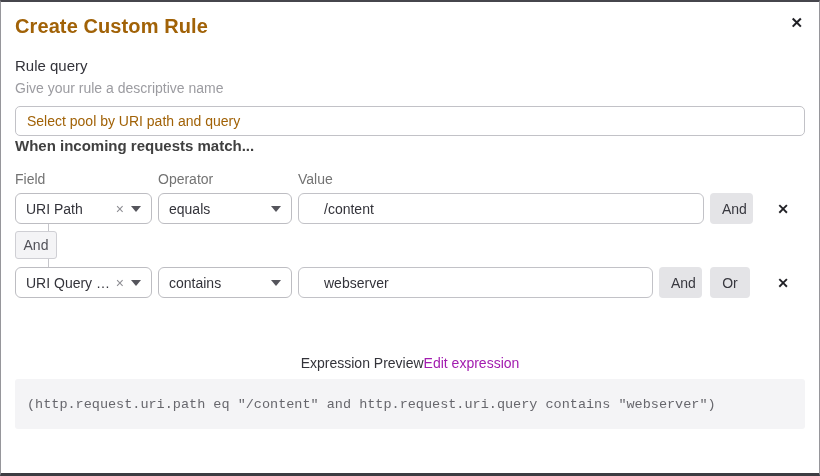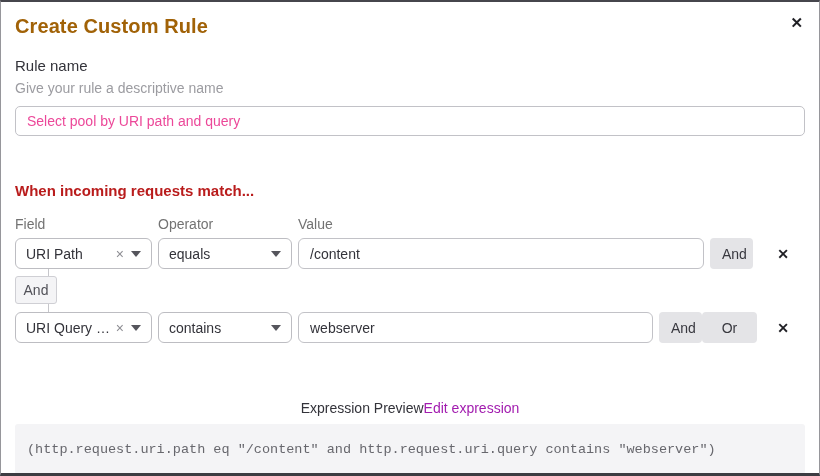--- a/index.html
+++ b/index.html
@@ -58,30 +58,29 @@
   .text-input {
     display: block;
     width: 100%;
     height: 30px;
     margin-top: 10px;
     border: 1px solid #c2c2c7;
     border-radius: 5px;
     padding: 0 11px;
     font-family: "Liberation Sans", sans-serif;
     font-size: 14px;
-    color: #ec4899;
+    color: #a16207;
     outline: none;
     background: #fff;
   }
   .section-heading {
-    margin-top: 45px;
     font-size: 15px;
     line-height: 19px;
     font-weight: 700;
-    color: #b91c1c;
+    color: #404040;
   }
   .columns-row {
     display: flex;
     margin-top: 16px;
     font-size: 14px;
     line-height: 16px;
     color: #737373;
   }
   .col-field    { width: 143px; }
   .col-operator { width: 140px; }
@@ -123,21 +122,21 @@
     width: 0; height: 0;
     border-left: 5px solid transparent;
     border-right: 5px solid transparent;
     border-top: 6px solid #55555c;
     flex: none;
   }
   .value-input {
     height: 31px;
     border: 1px solid #c2c2c7;
     border-radius: 6px;
-    padding: 0 11px;
+    padding: 0 25px;
     font-family: "Liberation Sans", sans-serif;
     font-size: 14px;
     color: #33333a;
     outline: none;
     margin-right: 6px;
     background: #fff;
   }
   .value-wide { width: 406px; }
   .value-narrow { width: 355px; }
   .pill-btn {
@@ -145,21 +144,21 @@
     border: none;
     border-radius: 4px;
     background: #e4e4e7;
     color: #38383f;
     font-family: "Liberation Sans", sans-serif;
     font-size: 14px;
     padding: 0 12px;
     cursor: pointer;
   }
   .pill-and { width: 43px; }
-  .pill-or  { width: 55px; }
+  .pill-or  { width: 40px; margin-left: 8px; }
   .row-delete {
     margin-left: auto;
     margin-right: 14px;
     background: none;
     border: none;
     cursor: pointer;
     font-size: 14px;
     font-weight: 700;
     color: #1f1f24;
     line-height: 14px;
@@ -222,21 +221,21 @@
 </head>
 <body>
 
 <div class="dialog">
 
   <div class="dialog-header">
     <h1 class="dialog-title">Create Custom Rule</h1>
     <button class="close-btn">✕</button>
   </div>
 
-  <div class="field-label">Rule name</div>
+  <div class="field-label">Rule query</div>
   <div class="field-hint">Give your rule a descriptive name</div>
   <input class="text-input" type="text" value="Select pool by URI path and query" style="">
 
   <div class="section-heading">When incoming requests match...</div>
 
   <div class="columns-row">
     <div class="col-field">Field</div>
     <div class="col-operator">Operator</div>
     <div class="col-value">Value</div>
   </div>

